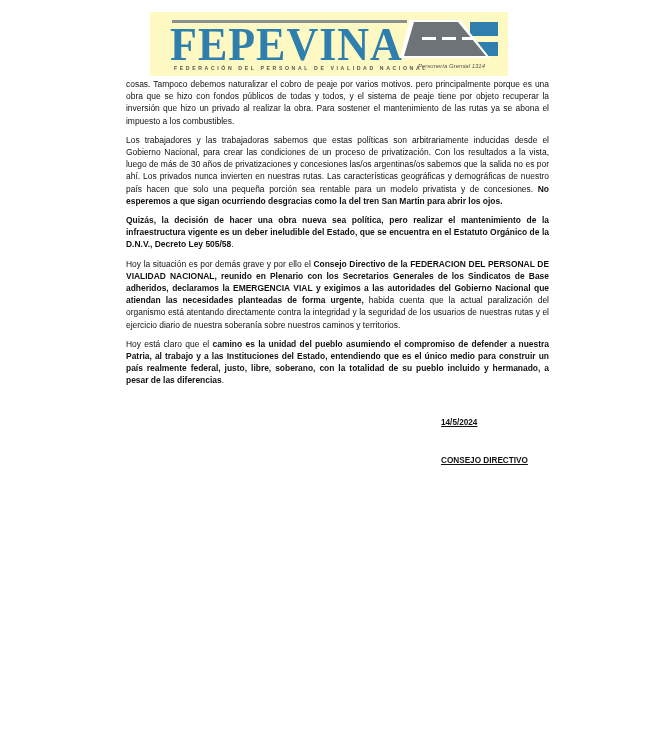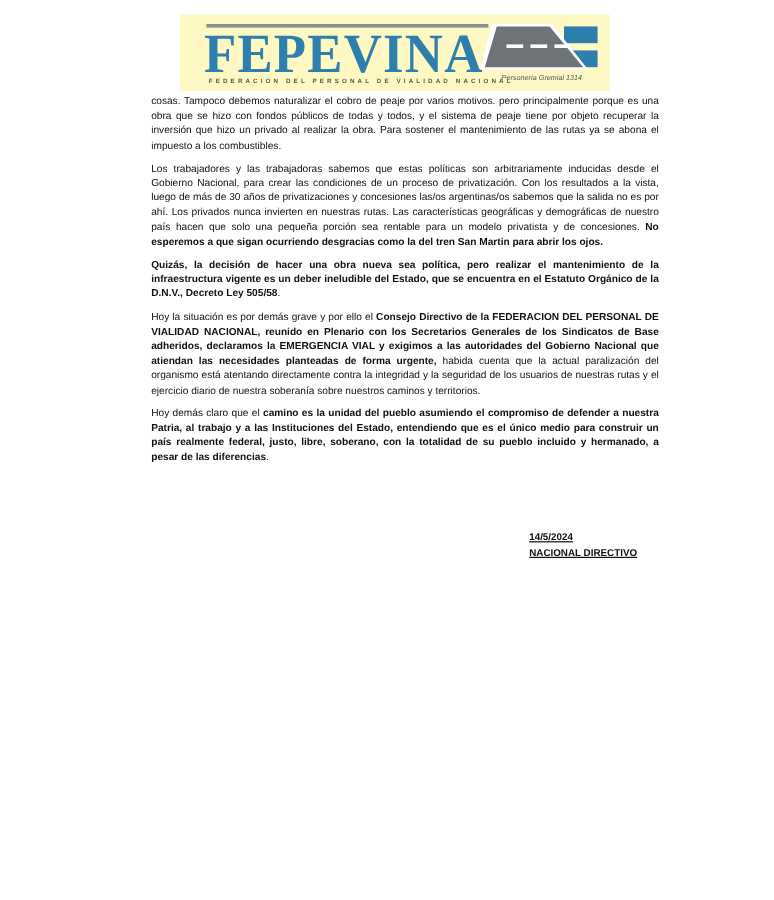--- a/index.html
+++ b/index.html
@@ -120,18 +120,18 @@
   <p>
     <span>Los trabajadores y las trabajadoras sabemos que estas políticas son arbitrariamente inducidas desde el Gobierno Nacional, para crear las condiciones de un proceso de privatización. Con los resultados a la vista, luego de más de 30 años de privatizaciones y concesiones las/os argentinas/os sabemos que la salida no es por ahí. Los privados nunca invierten en nuestras rutas. Las características geográficas y demográficas de nuestro país hacen que solo una pequeña porción sea rentable para un modelo privatista y de concesiones. </span><span class="b">No esperemos a que sigan ocurriendo desgracias como la del tren San Martin para abrir los ojos.</span>
   </p>
   <p>
     <span class="b">Quizás, la decisión de hacer una obra nueva sea política, pero realizar el mantenimiento de la infraestructura vigente es un deber ineludible del Estado, que se encuentra en el Estatuto Orgánico de la D.N.V., Decreto Ley 505/58</span><span>.</span>
   </p>
   <p>
     <span>Hoy la situación es por demás grave y por ello el </span><span class="b">Consejo Directivo de la FEDERACION DEL PERSONAL DE VIALIDAD NACIONAL, reunido en Plenario con los Secretarios Generales de los Sindicatos de Base adheridos, declaramos la EMERGENCIA VIAL y exigimos a las autoridades del Gobierno Nacional que atiendan las necesidades planteadas de forma urgente,</span><span> habida cuenta que la actual paralización del organismo está atentando directamente contra la integridad y la seguridad de los usuarios de nuestras rutas y el ejercicio diario de nuestra soberanía sobre nuestros caminos y territorios.</span>
   </p>
   <p>
-    <span>Hoy demás claro que el </span><span class="b">camino es la unidad del pueblo asumiendo el compromiso de defender a nuestra Patria, al trabajo y a las Instituciones del Estado, entendiendo que es el único medio para construir un país realmente federal, justo, libre, soberano, con la totalidad de su pueblo incluido y hermanado, a pesar de las diferencias</span><span>.</span>
+    <span>Hoy está claro que el </span><span class="b">camino es la unidad del pueblo asumiendo el compromiso de defender a nuestra Patria, al trabajo y a las Instituciones del Estado, entendiendo que es el único medio para construir un país realmente federal, justo, libre, soberano, con la totalidad de su pueblo incluido y hermanado, a pesar de las diferencias</span><span>.</span>
   </p>
 </div>
 
-<div class="sig" style="top:443px;">14/5/2024</div>
-<div class="sig" style="top:456px;">NACIONAL DIRECTIVO</div>
+<div class="sig" style="top:418px;">14/5/2024</div>
+<div class="sig" style="top:456px;">CONSEJO DIRECTIVO</div>
 
 </body></html>

